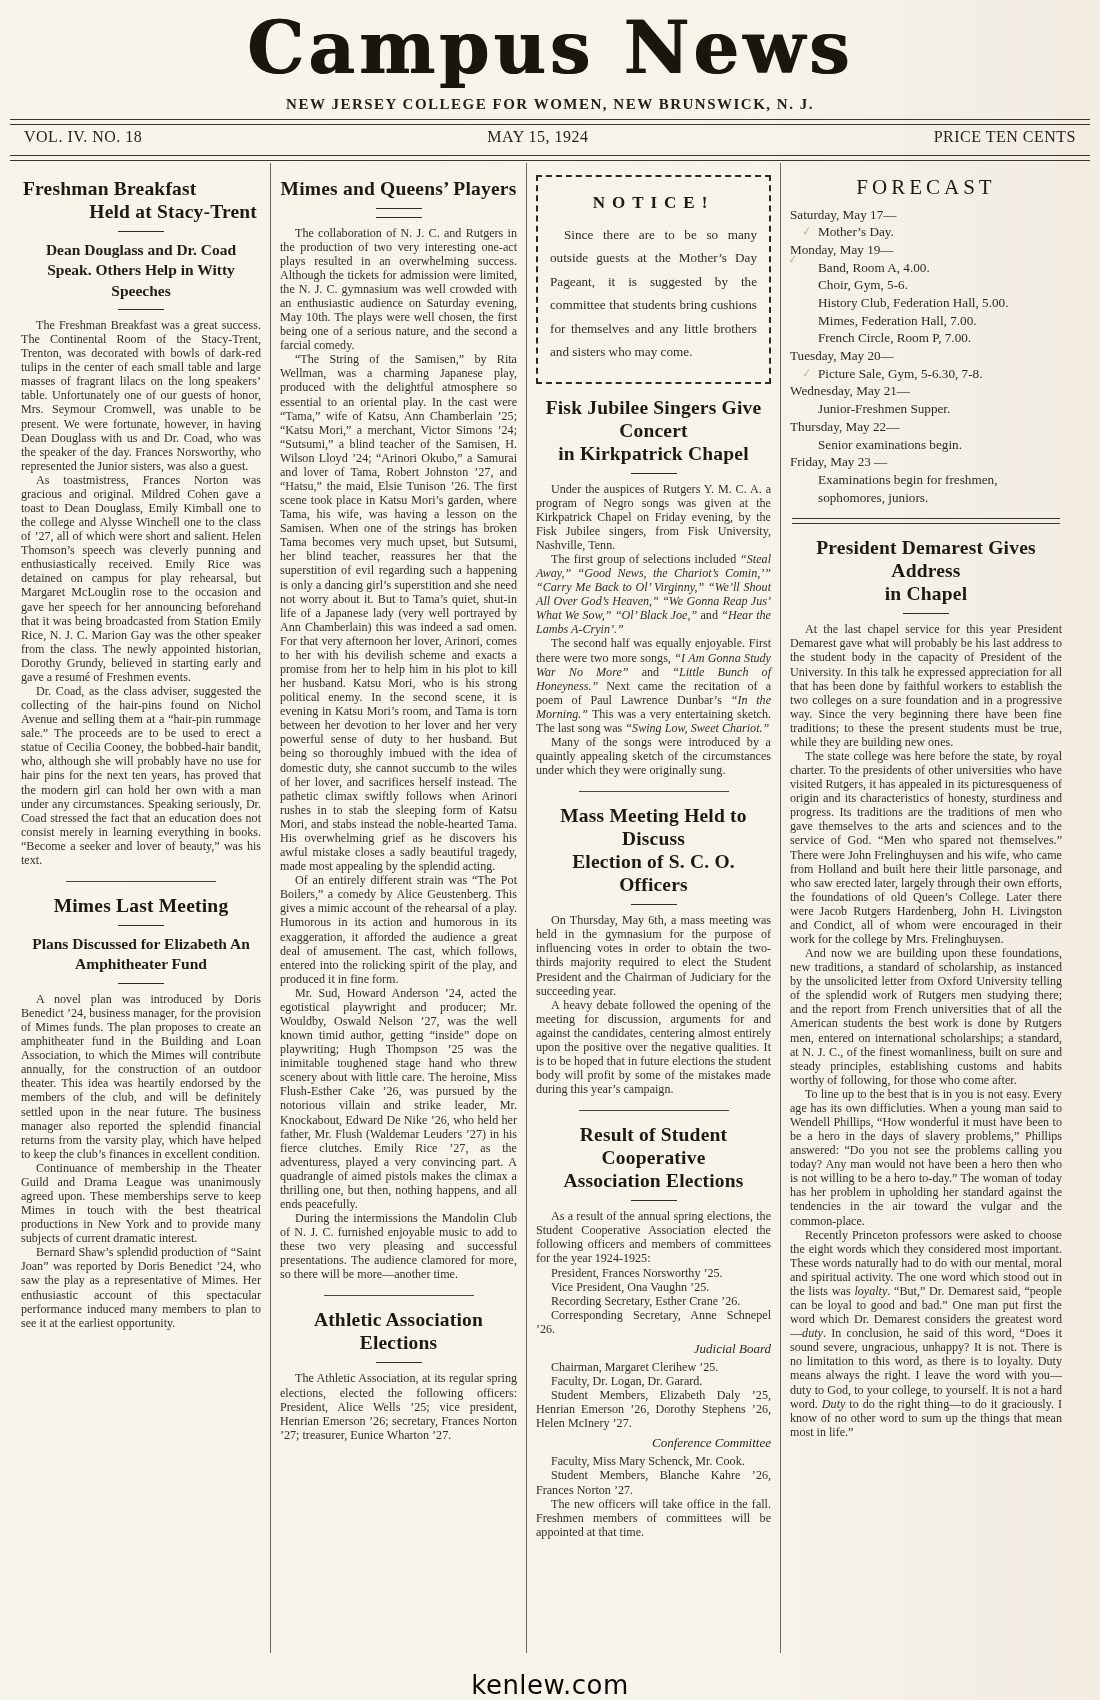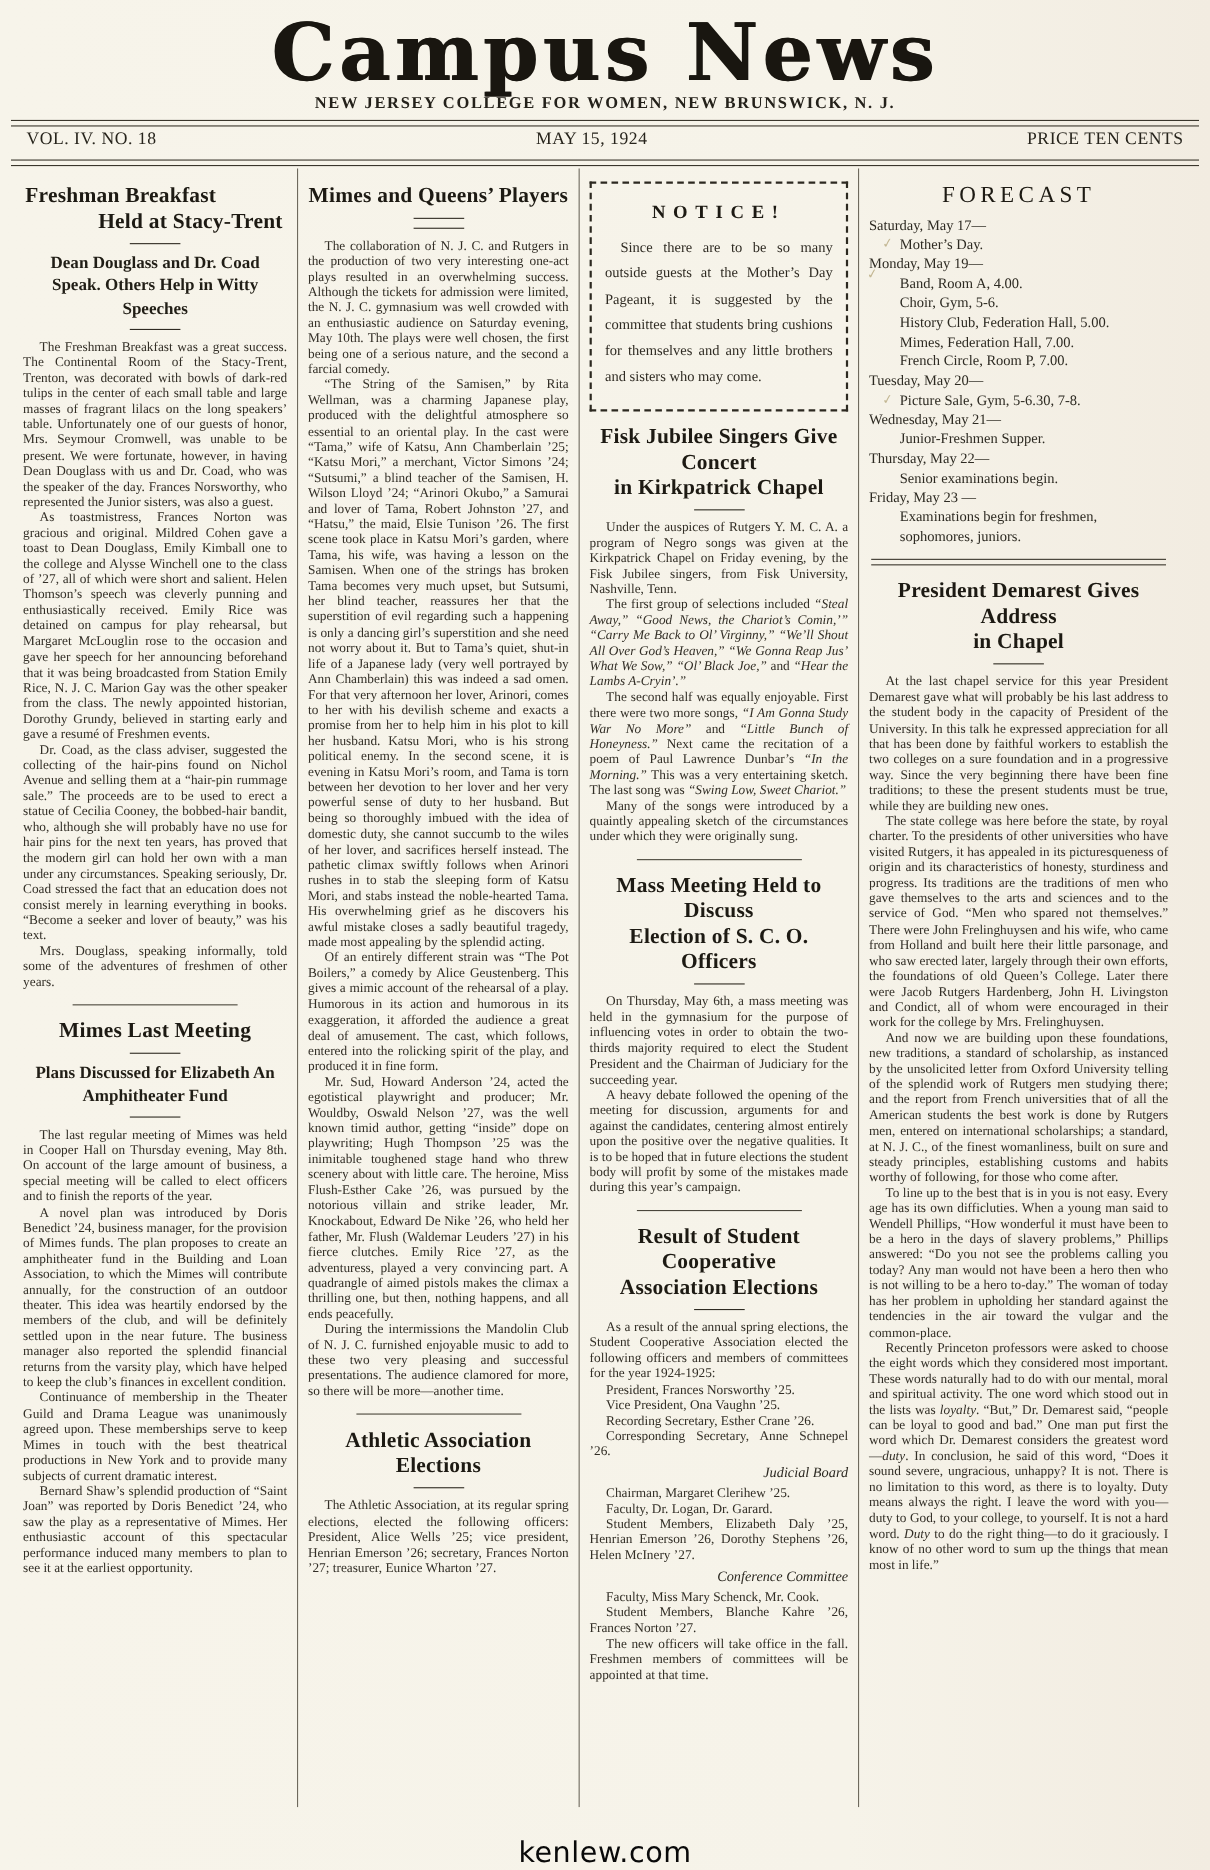--- a/index.html
+++ b/index.html
@@ -11,21 +11,21 @@
   }
   
   .masthead{padding-top:10px;}
   .nameplate{
     text-align:center;font-family:"DejaVu Serif",serif;font-weight:700;
     font-size:72px;line-height:1.05;color:#191610;letter-spacing:4px;
     text-shadow:1px 0 0 #191610;
   }
   .nameplate-sub{
     text-align:center;font-weight:700;font-size:15px;letter-spacing:1.5px;
-    color:#24211a;
+    color:#24211a;margin-top:10px;
   }
   .rule-double{height:4px;border-top:1.6px solid #3a362c;border-bottom:1.6px solid #3a362c;}
   .masthead .rule-double{margin:6px 10px 0 10px;}
   .dateline{
     display:flex;justify-content:space-between;align-items:center;
     font-size:16px;letter-spacing:.5px;color:#27241c;
     padding:3px 14px;margin:0 10px;
   }
   
   .columns{display:flex;height:1490px;overflow:hidden;padding:0 12px;margin-top:2px;}
@@ -110,29 +110,27 @@
         <div class="headline stagger">
           <div class="hl-line">Freshman Breakfast</div>
           <div class="hl-line">Held at Stacy-Trent</div>
         </div>
         <div class="rule-short"></div>
         <div class="subhead">Dean Douglass and Dr. Coad Speak.  Others Help in Witty Speeches</div>
         <div class="rule-short"></div>
         <p class="body-par">The Freshman Breakfast was a great success.  The Continental Room of the Stacy-Trent, Trenton, was decorated with bowls of dark-red tulips in the center of each small table and large masses of fragrant lilacs on the long speakers’ table. Unfortunately one of our guests of honor, Mrs. Seymour Cromwell, was unable to be present.  We were fortunate, however, in having Dean Douglass with us and Dr. Coad, who was the speaker of the day. Frances Norsworthy, who represented the Junior sisters, was also a guest.</p>
         <p class="body-par">As toastmistress, Frances Norton was gracious and original.  Mildred Cohen gave a toast to Dean Douglass, Emily Kimball one to the college and Alysse Winchell one to the class of ’27, all of which were short and salient.  Helen Thomson’s speech was cleverly punning and enthusiastically received. Emily Rice was detained on campus for play rehearsal, but Margaret McLouglin rose to the occasion and gave her speech for her announcing beforehand that it was being broadcasted from Station Emily Rice, N. J. C.  Marion Gay was the other speaker from the class.  The newly appointed historian, Dorothy Grundy, believed in starting early and gave a resumé of Freshmen events.</p>
         <p class="body-par">Dr. Coad, as the class adviser, suggested the collecting of the hair-pins found on Nichol Avenue and selling them at a “hair-pin rummage sale.”  The proceeds are to be used to erect a statue of Cecilia Cooney, the bobbed-hair bandit, who, although she will probably have no use for hair pins for the next ten years, has proved that the modern girl can hold her own with a man under any circumstances.  Speaking seriously, Dr. Coad stressed the fact that an education does not consist merely in learning everything in books.  “Become a seeker and lover of beauty,” was his text.</p>
-        <p class="body-par">Mrs. Douglass, speaking informally, told some of the adventures of freshmen of other years.</p>
         <div class="rule-long"></div>
         <div class="headline">
           <div class="hl-line">Mimes Last Meeting</div>
         </div>
         <div class="rule-short"></div>
         <div class="subhead">Plans Discussed for Elizabeth An Amphitheater Fund</div>
         <div class="rule-short"></div>
-        <p class="body-par">The last regular meeting of Mimes was held in Cooper Hall on Thursday evening, May 8th.  On account of the large amount of business, a special meeting will be called to elect officers and to finish the reports of the year.</p>
         <p class="body-par">A novel plan was introduced by Doris Benedict ’24, business manager, for the provision of Mimes funds.  The plan proposes to create an amphitheater fund in the Building and Loan Association, to which the Mimes will contribute annually, for the construction of an outdoor theater.  This idea was heartily endorsed by the members of the club, and will be definitely settled upon in the near future.  The business manager also reported the splendid financial returns from the varsity play, which have helped to keep the club’s finances in excellent condition.</p>
         <p class="body-par">Continuance of membership in the Theater Guild and Drama League was unanimously agreed upon.  These memberships serve to keep Mimes in touch with the best theatrical productions in New York and to provide many subjects of current dramatic interest.</p>
         <p class="body-par">Bernard Shaw’s splendid production of “Saint Joan” was reported by Doris Benedict ’24, who saw the play as a representative of Mimes.  Her enthusiastic account of this spectacular performance induced many members to plan to see it at the earliest opportunity.</p>
       </div>
     <div class="col col2">
         <div class="headline">
           <div class="hl-line">Mimes and Queens’ Players</div>
         </div>
         <div class="rule-short"></div>
         <div class="rule-short"></div>

